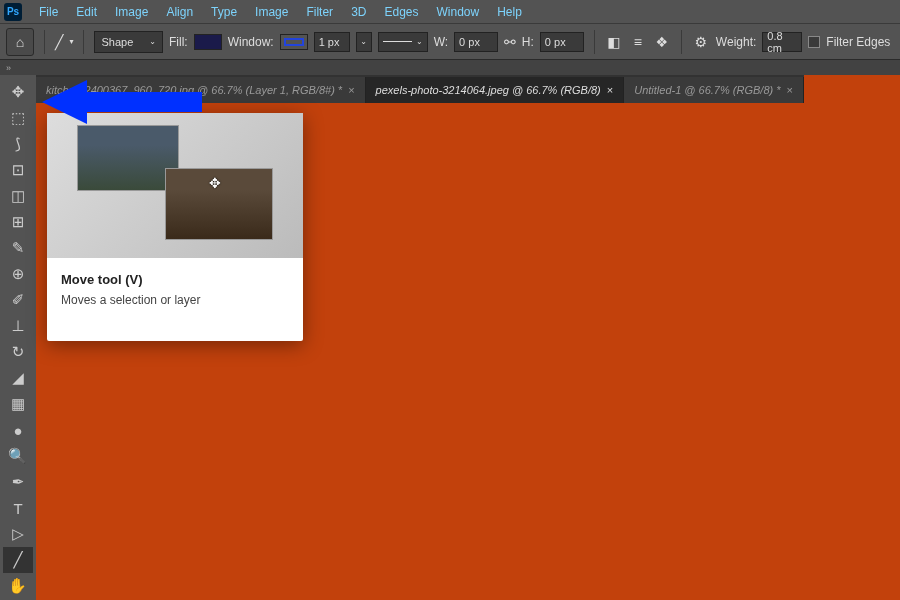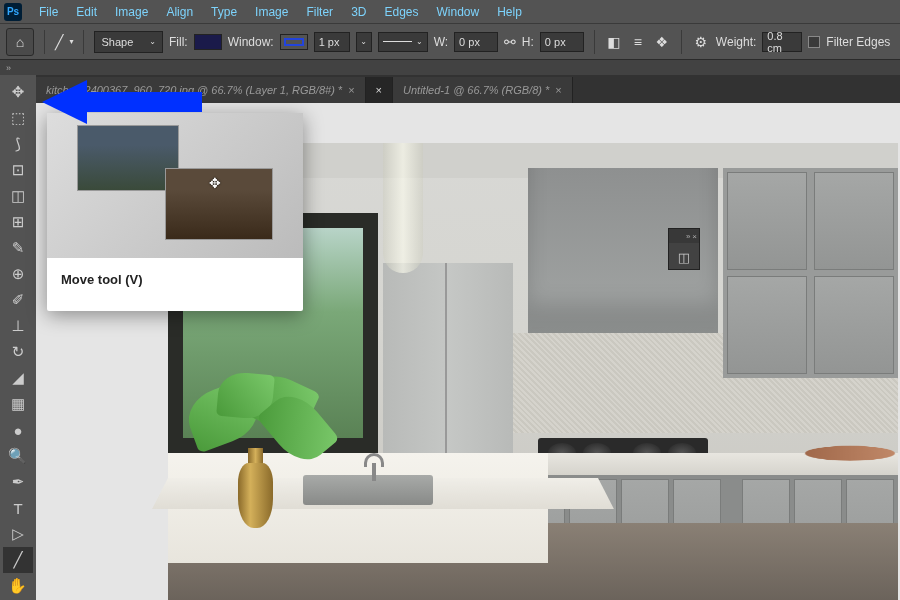--- a/index.html
+++ b/index.html
@@ -22,21 +22,21 @@
 .stroke-style{width:50px;height:20px;background:#3a3a3a;border:1px solid #222;display:flex;align-items:center;padding:0 4px}
 .stroke-line{height:1px;background:#ddd;flex:1}
 .align-ico{width:18px;height:18px;display:flex;align-items:center;justify-content:center}
 .weight-inp{width:40px;height:20px;background:#3a3a3a;border:1px solid #222;color:#ddd;font-size:11px;padding:0 4px;display:flex;align-items:center}
 .checkbox{width:12px;height:12px;border:1px solid #888;background:#3a3a3a}
 .collapse-strip{height:16px;background:#424242;border-top:1px solid #2a2a2a;padding-left:6px;display:flex;align-items:center;color:#aaa;font-size:9px}
 .main{display:flex;height:525px}
 .toolbar{width:36px;background:#535353;display:flex;flex-direction:column;align-items:center;padding-top:4px;gap:0}
 .tool{width:30px;height:26px;display:flex;align-items:center;justify-content:center;color:#ccc;font-size:15px;position:relative}
 .tool.active{background:#333}
-.canvas-wrap{flex:1;background:#e5e5e5;display:flex;flex-direction:column}
+.canvas-wrap{flex:1;background:#c2410c;display:flex;flex-direction:row}
 .tabs{height:28px;background:#323232;display:flex;align-items:flex-end}
 .tab{height:26px;padding:0 10px;display:flex;align-items:center;gap:6px;color:#999;font-size:11px;background:#3a3a3a;border-right:1px solid #222;font-style:italic}
 .tab.active{background:#262626;color:#ddd}
 .tab-x{font-size:11px;font-style:normal}
 .canvas-area{flex:1;position:relative;overflow:hidden;display:flex;align-items:center;justify-content:center}
 .kitchen{position:absolute;left:132px;top:40px;width:730px;height:460px;background:linear-gradient(to bottom,#d8d8d5 0%,#d5d5d0 40%,#c5c3bd 100%)}
 .ceiling{position:absolute;top:0;left:0;right:0;height:35px;background:#d0d0cc}
 .pendant{position:absolute;left:180px;top:0;width:110px;height:150px}
 .pend-glass{position:absolute;left:35px;top:0;width:40px;height:130px;background:linear-gradient(to right,rgba(200,200,180,.3),rgba(255,255,240,.6),rgba(200,200,180,.3));border-radius:0 0 20px 20px}
 .hood{position:absolute;left:360px;top:25px;width:190px;height:165px;background:linear-gradient(to bottom,#8e9090 0%,#a2a5a4 100%);box-shadow:inset 0 -30px 20px rgba(0,0,0,.15)}
@@ -62,21 +62,21 @@
 .plant-lf{position:absolute;background:linear-gradient(45deg,#4a9a3a,#7ac86a);border-radius:50% 10% 50% 10%}
 .board-r{position:absolute;right:3px;top:295px;width:90px;height:30px;background:linear-gradient(to right,#a0684a,#c08868);border-radius:50%;transform:perspective(300px) rotateX(60deg)}
 .floor{position:absolute;left:0;bottom:0;right:0;height:80px;background:linear-gradient(to bottom,#8a8075,#6a625a)}
 .island-front{position:absolute;left:0;bottom:40px;width:380px;height:110px;background:linear-gradient(to bottom,#f5f3ed,#e8e5dd)}
 .tooltip{position:absolute;left:47px;top:113px;width:256px;background:#fff;box-shadow:0 4px 20px rgba(0,0,0,.4);border-radius:2px;z-index:100}
 .tt-prev{height:145px;background:linear-gradient(135deg,#ddd,#bbb);position:relative;overflow:hidden}
 .tt-img{position:absolute;background:#333;border:1px solid #999}
 .tt-img1{left:30px;top:12px;width:102px;height:66px;background:linear-gradient(to bottom,#4a5a6a 30%,#3a4a3a 100%)}
 .tt-img2{left:118px;top:55px;width:108px;height:72px;background:linear-gradient(to bottom,#5a4a3a 30%,#3a2a1a 100%)}
 .tt-cursor{position:absolute;left:162px;top:62px;color:#fff;font-size:14px;text-shadow:0 0 2px #000}
-.tt-txt{padding:14px 14px 18px}
+.tt-txt{padding:14px 14px 34px}
 .tt-title{font-size:13px;font-weight:bold;color:#222;margin-bottom:6px}
 .tt-desc{font-size:12px;color:#444}
 .arrow{position:absolute;left:42px;top:80px;z-index:101}
 .arrow-body{position:absolute;left:40px;top:12px;width:120px;height:20px;background:#0030ff}
 .arrow-head{position:absolute;left:0;top:0;width:0;height:0;border-right:45px solid #0030ff;border-top:22px solid transparent;border-bottom:22px solid transparent}
 .mini-panel{position:absolute;right:200px;top:125px;width:32px;height:42px;background:#424242;border:1px solid #222}
 .mini-hdr{height:14px;background:#383838;display:flex;align-items:center;justify-content:flex-end;padding:0 2px;gap:2px;color:#aaa;font-size:8px}
 .mini-ico{height:28px;display:flex;align-items:center;justify-content:center;color:#ccc;font-size:13px}
 </style>
 </head>
@@ -172,20 +172,21 @@
     <div class="tool">✋</div>
   </div>
 
   <div class="canvas-wrap">
     <div class="tabs">
       <div class="tab">
           <span>kitchen-2400367_960_720.jpg @ 66.7% (Layer 1, RGB/8#) *</span>
           <span class="tab-x">×</span>
         </div>
       <div class="tab active">
+          <span>pexels-photo-3214064.jpeg @ 66.7% (RGB/8)</span>
           <span class="tab-x">×</span>
         </div>
       <div class="tab">
           <span>Untitled-1 @ 66.7% (RGB/8) *</span>
           <span class="tab-x">×</span>
         </div>
     </div>
     <div class="canvas-area">
       <div class="kitchen">
         <div class="ceiling"></div>
@@ -253,19 +254,20 @@
 </div>
 
 <div class="tooltip">
   <div class="tt-prev">
     <div class="tt-img tt-img1"></div>
     <div class="tt-img tt-img2"></div>
     <div class="tt-cursor">✥</div>
   </div>
   <div class="tt-txt">
     <div class="tt-title">Move tool (V)</div>
+    <div class="tt-desc">Moves a selection or layer</div>
   </div>
 </div>
 
 <div class="arrow">
   <div class="arrow-head"></div>
   <div class="arrow-body"></div>
 </div>
 
 </body></html>

